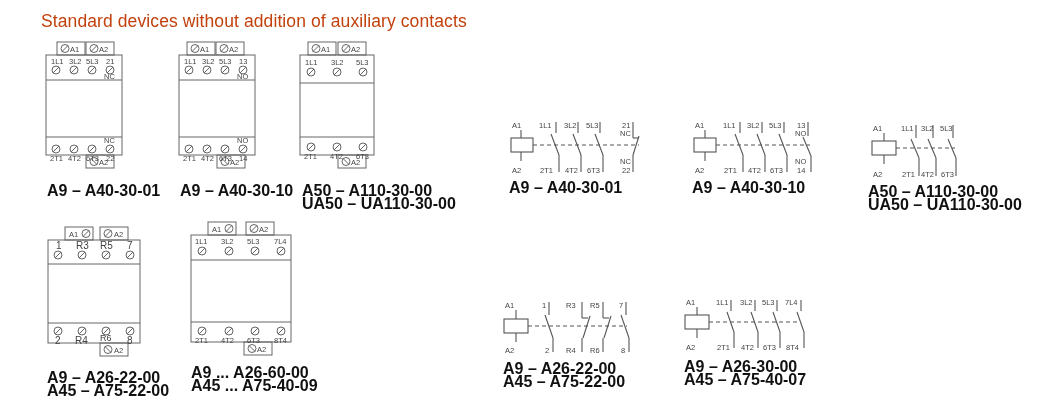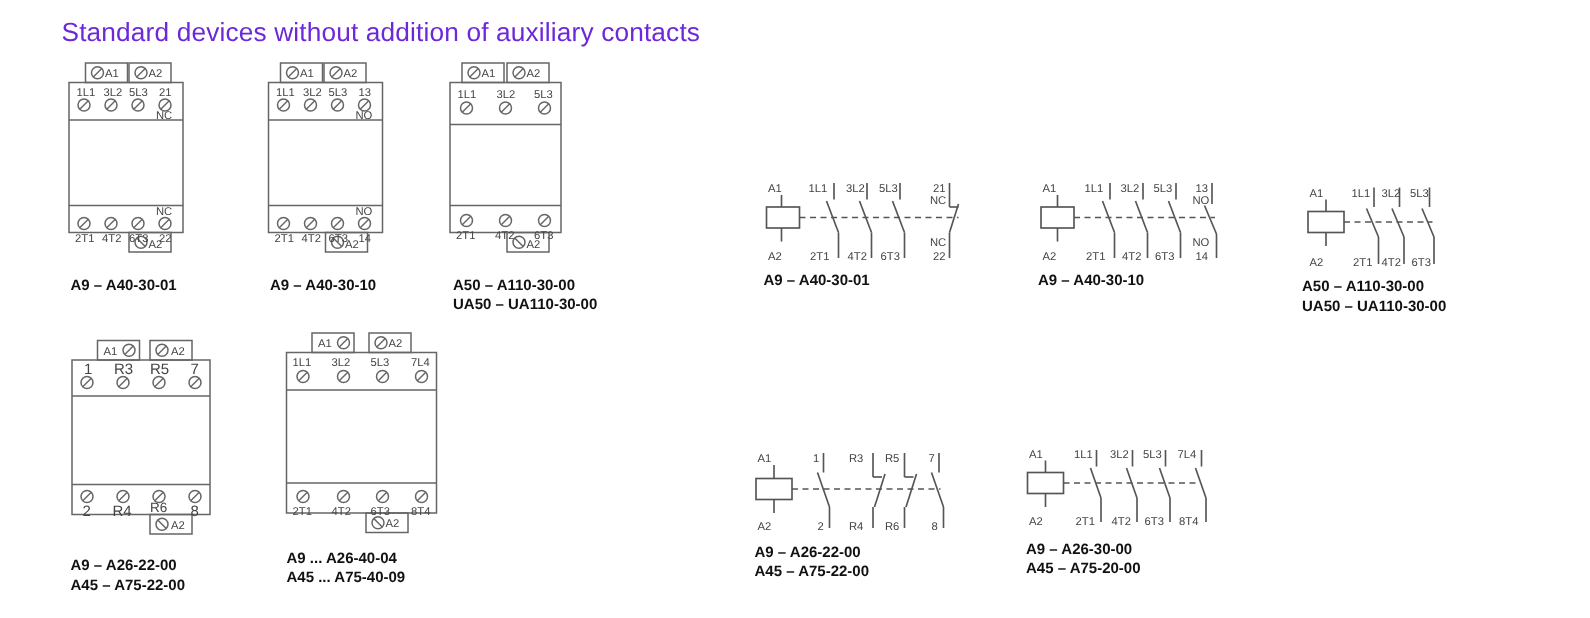--- a/index.html
+++ b/index.html
@@ -1,22 +1,22 @@
 <!DOCTYPE html>
 <html><head>
 <meta charset="utf-8">
 <style>
   html, body { margin:0; padding:0; background:#ffffff; }
   body { width:1060px; height:412px; position:relative; overflow:hidden;
          font-family:"Liberation Sans", sans-serif; color:#1a1a1a; }
-  .title { position:absolute; left:41px; top:11px; font-size:17.5px; color:#6d28d9;
+  .title { position:absolute; left:41px; top:11px; font-size:17.5px; color:#c2410c;
            font-family:"Liberation Sans", sans-serif; letter-spacing:0.1px; }
   .device { position:absolute; }
   .device svg { display:block; overflow:visible; }
-  .caption { position:absolute; font-weight:bold; font-size:10px; color:#111;
+  .caption { position:absolute; font-weight:bold; font-size:16px; color:#111;
              font-family:"Liberation Sans", sans-serif; line-height:13px; white-space:nowrap; }
   svg text { font-family:"Liberation Sans", sans-serif; fill:#444; }
 </style>
 </head>
 <body>
 
 <div class="title">Standard devices without addition of auxiliary contacts</div>
 
 <div class="device" style="left:0;top:0;">
   <svg width="1060" height="412" style="position:absolute;left:0;top:0;">
@@ -376,21 +376,21 @@
       <text x="274" y="244">7L4</text>
       <text x="195" y="343">2T1</text>
       <text x="221" y="343">4T2</text>
       <text x="247" y="343">6T3</text>
       <text x="274" y="343">8T4</text>
       <text x="257" y="351.5">A2</text>
     </g>
   </svg>
 </div>
 <div class="caption" style="left:191px;top:366px;">
-  <div>A9 ... A26-40-04</div>
+  <div>A9 ... A26-60-00</div>
   <div>A45 ... A75-40-09</div>
 </div>
 
 <div class="device" style="left:0;top:0;">
   <svg width="1060" height="412" style="position:absolute;left:0;top:0;">
     <g stroke="#555" stroke-width="1.1" fill="none">
 
       <line x1="521" y1="130" x2="521" y2="138"></line>
       <rect x="511" y="138" width="22" height="14"></rect>
       <line x1="521" y1="152" x2="521" y2="161"></line>
@@ -580,14 +580,14 @@
       <text x="785" y="305">7L4</text>
       <text x="717" y="350">2T1</text>
       <text x="741" y="350">4T2</text>
       <text x="763" y="350">6T3</text>
       <text x="786" y="350">8T4</text>
     </g>
   </svg>
 </div>
 <div class="caption" style="left:684px;top:360px;">
   <div>A9 – A26-30-00</div>
-  <div>A45 – A75-20-00</div>
+  <div>A45 – A75-40-07</div>
 </div>
 
 </body></html>

